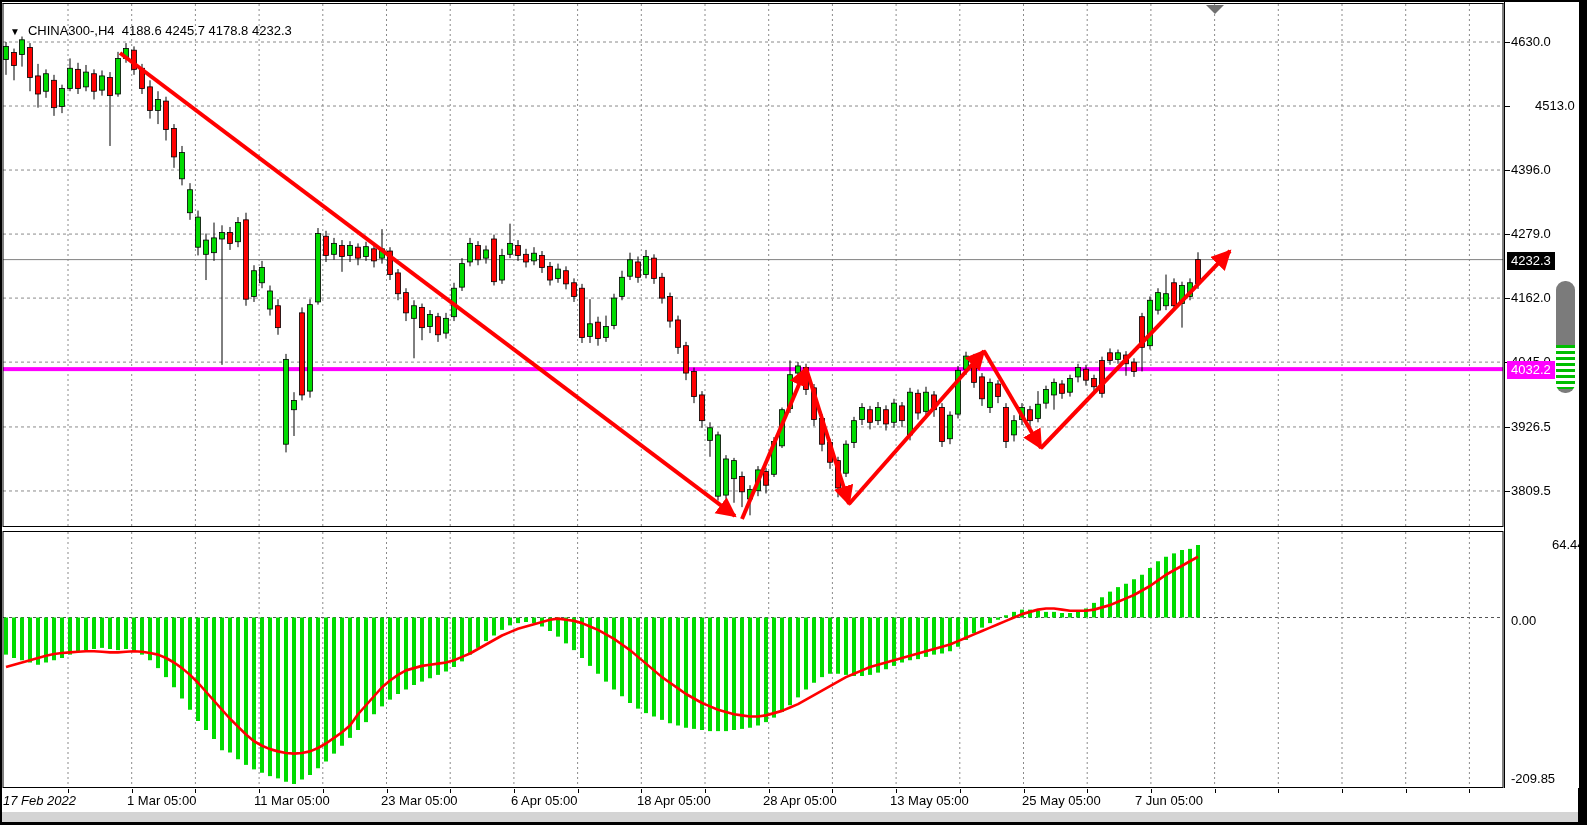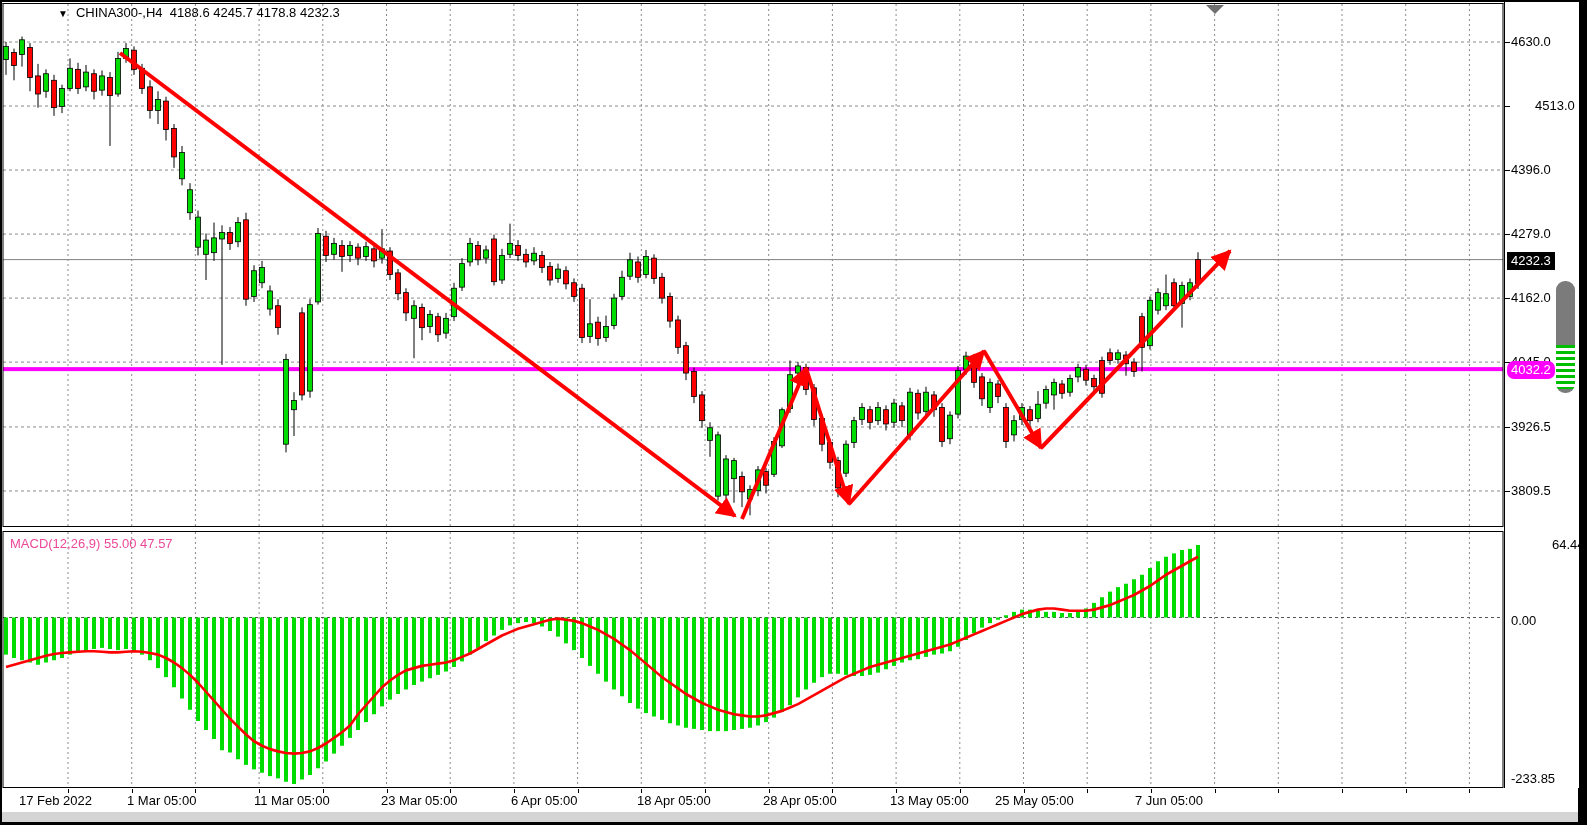--- a/index.html
+++ b/index.html
@@ -3,23 +3,23 @@
 <meta charset="utf-8">
 <style>
   html,body{margin:0;padding:0;background:#000;width:1587px;height:825px;overflow:hidden;
     font-family:"Liberation Sans","DejaVu Sans",sans-serif;}
   #stage{position:absolute;left:0;top:0;width:1587px;height:825px;background:#000;}
   #paper{position:absolute;left:2px;top:2px;width:1576px;height:820px;background:#fff;}
   #bevel{position:absolute;left:2px;top:3px;width:1576px;height:1px;background:#909090;}
   .pane-svg{position:absolute;left:2px;}
   #main-svg{top:2px;}
   #macd-svg{top:531px;}
-  #title-bar{position:absolute;left:10px;top:5px;font-size:13px;color:#000;white-space:pre;z-index:5;margin-left:48px;}
+  #title-bar{position:absolute;left:10px;top:23px;font-size:13px;color:#000;white-space:pre;z-index:5;}
   #title-bar .tri{font-size:10px;margin-right:8px;}
-  #macd-title{position:absolute;left:10px;top:536px;font-size:13px;color:#ec4899;z-index:5;}
+  #macd-title{position:absolute;left:10px;top:536px;font-size:13px;color:#ffffff;z-index:5;}
   #price-scale{position:absolute;left:1504px;top:2px;width:74px;height:786px;background:#fff;
     border-left:1px solid #000;z-index:4;}
   .axis-label{position:absolute;left:6px;font-size:13px;color:#000;white-space:nowrap;}
   .tickmark{position:absolute;left:0;width:5px;height:1px;background:#000;}
   .vtick{position:absolute;top:0;width:1px;height:4px;background:#000;}
   #bid-label{position:absolute;left:2px;top:252px;background:#000;color:#fff;font-size:13px;
     padding:1px 4px 2px 4px;z-index:6;text-align:right;}
   #hline-label{position:absolute;left:2px;top:361px;background:#FF00FF;color:#fff;font-size:13px;
     padding:1px 4px 2px 4px;z-index:6;}
   #time-axis{position:absolute;left:2px;top:789px;width:1502px;height:23px;background:#fff;z-index:4;}
@@ -572,40 +572,40 @@
       <polyline points="6,667 14,664.75 22,662.5 30,660.25 38,658 46,655.75 54,654.0625 62,652.9375 70,652.375 78,651.8125 86,651.25 94,651.25 102,651.8125 110,652.375 118,652.375 126,651.8125 134,651.25 142,651.8125 150,652.9375 158,654.625 166,658 174,662.5 182,668.125 190,674.875 198,682.75 206,691.75 214,700.75 222,709.75 230,718.75 238,726.625 246,734.5 254,741.25 262,745.75 270,749.125 278,751.375 286,753.0625 294,753.625 302,753.0625 310,751.375 318,748 326,743.5 334,737.875 342,732.25 350,725.5 358,714.25 366,705.25 374,696.25 382,687.25 390,680.5 398,674.875 406,670.375 414,668.125 422,665.875 430,664.75 438,663.625 446,662.5 454,660.25 462,656.875 470,653.5 478,649 486,644.5 494,640 502,635.5 510,632.125 518,628.75 526,626.5 534,624.25 542,622 550,619.75 558,618.625 566,619.75 574,620.875 582,623.125 590,626.5 598,629.875 606,634.375 614,638.875 622,644.5 630,650.125 638,656.875 646,663.625 654,670.375 662,677.125 670,682.75 678,688.375 686,694 694,698.5 702,703 710,706.375 718,709.75 726,712 734,714.25 742,715.375 750,716.5 758,716.5 766,715.375 774,713.125 782,710.875 790,707.5 798,704.125 806,699.625 814,695.125 822,690.625 830,686.125 838,681.625 846,677.125 854,673.75 862,670.375 870,667 878,664.75 886,662.5 894,660.25 902,658 910,655.75 918,653.5 926,651.25 934,649 942,646.75 950,644.5 958,641.125 966,637.75 974,634.375 982,631 990,627.625 998,624.25 1006,620.875 1014,617.5 1022,614.125 1030,611.875 1038,609.625 1046,608.5 1054,608.5 1062,609.625 1070,610.75 1078,610.75 1086,610.75 1094,609.625 1102,607.375 1110,605.125 1118,601.75 1126,598.375 1134,595 1142,590.5 1150,586 1158,580.375 1166,574.75 1174,570.25 1182,565.75 1190,561.25 1198,556.75" fill="none" stroke="#ff0000" stroke-width="2.6" stroke-linejoin="round"></polyline>
       <rect x="3" y="531.5" width="1500" height="256" fill="none" stroke="#000" stroke-width="1"></rect>
     </svg>
 
   <div id="title-bar"><span class="tri">▼</span><span>CHINA300-,H4</span><span>  </span><span>4188.6 4245.7 4178.8 4232.3</span></div>
 
   <div id="macd-title">MACD(12,26,9) 55.00 47.57</div>
 
   <div id="price-scale">
     <div id="bid-label" style="top: 249.621px;">4232.3</div>
-    <div id="hline-label" style="top: 359.116px; border-radius: 7px;">4032.2</div>
+    <div id="hline-label" style="top: 359.116px;">4032.2</div>
   <div class="tickmark" style="top: 40px;"></div>
       <div class="axis-label" style="top: 32px;">4630.0</div>
       <div class="tickmark" style="top: 104.022px;"></div>
       <div class="axis-label" style="top: 96.0224px; margin-left: 24px;">4513.0</div>
       <div class="tickmark" style="top: 168.045px;"></div>
       <div class="axis-label" style="top: 160.045px;">4396.0</div>
       <div class="tickmark" style="top: 232.067px;"></div>
       <div class="axis-label" style="top: 224.067px;">4279.0</div>
       <div class="tickmark" style="top: 296.09px;"></div>
       <div class="axis-label" style="top: 288.09px;">4162.0</div>
       <div class="tickmark" style="top: 360.112px;"></div>
       <div class="axis-label" style="top: 352.112px;">4045.0</div>
       <div class="tickmark" style="top: 424.955px;"></div>
       <div class="axis-label" style="top: 416.955px;">3926.5</div>
       <div class="tickmark" style="top: 488.978px;"></div>
       <div class="axis-label" style="top: 480.978px;">3809.5</div>
       <div class="axis-label" style="top: 535.005px; margin-left: 41px;">64.44</div>
       <div class="axis-label" style="top: 611px;">0.00</div>
-      <div class="axis-label" style="top: 768.589px;">-233.85</div>
+      <div class="axis-label" style="top: 768.589px;">-209.85</div>
     </div>
 
   <div id="time-axis">
       <div class="vtick" style="left: 66px;"></div>
       <div class="vtick" style="left: 129.7px;"></div>
       <div class="vtick" style="left: 193.4px;"></div>
       <div class="vtick" style="left: 257.1px;"></div>
       <div class="vtick" style="left: 320.8px;"></div>
       <div class="vtick" style="left: 384.5px;"></div>
       <div class="vtick" style="left: 448.2px;"></div>
@@ -618,29 +618,29 @@
       <div class="vtick" style="left: 894.1px;"></div>
       <div class="vtick" style="left: 957.8px;"></div>
       <div class="vtick" style="left: 1021.5px;"></div>
       <div class="vtick" style="left: 1085.2px;"></div>
       <div class="vtick" style="left: 1148.9px;"></div>
       <div class="vtick" style="left: 1212.6px;"></div>
       <div class="vtick" style="left: 1276.3px;"></div>
       <div class="vtick" style="left: 1340px;"></div>
       <div class="vtick" style="left: 1403.7px;"></div>
       <div class="vtick" style="left: 1467.4px;"></div>
-      <div class="time-label" style="left: 17px;">17 Feb 2022</div>
+      <div class="time-label" style="left: 1px; font-style: italic;">17 Feb 2022</div>
       <div class="time-label" style="left: 125px;">1 Mar 05:00</div>
       <div class="time-label" style="left: 252px;">11 Mar 05:00</div>
       <div class="time-label" style="left: 379px;">23 Mar 05:00</div>
       <div class="time-label" style="left: 509px;">6 Apr 05:00</div>
       <div class="time-label" style="left: 635px;">18 Apr 05:00</div>
       <div class="time-label" style="left: 761px;">28 Apr 05:00</div>
       <div class="time-label" style="left: 888px;">13 May 05:00</div>
-      <div class="time-label" style="left: 993px;">25 May 05:00</div>
+      <div class="time-label" style="left: 1020px;">25 May 05:00</div>
       <div class="time-label" style="left: 1133px;">7 Jun 05:00</div>
     </div>
 
   <div id="bottom-strip"></div>
 
   <div id="scrollbar">
     <div class="thumb-top"></div>
     <div class="thumb-stripes"></div>
     <div class="thumb-cap"></div>
   </div>

